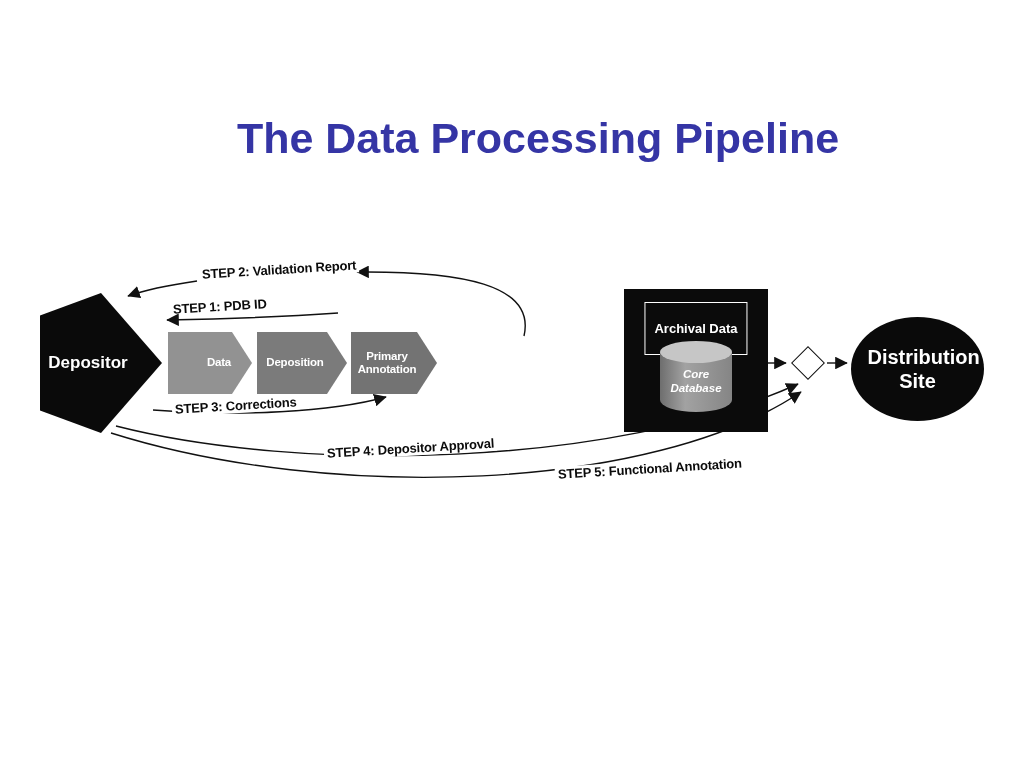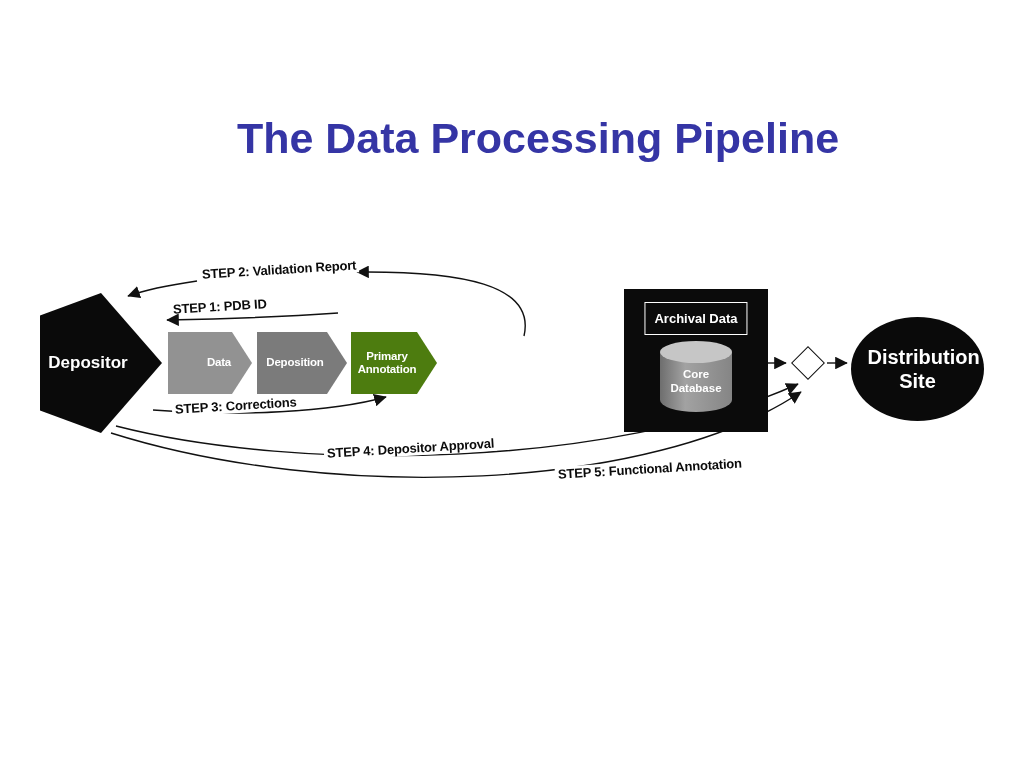--- a/index.html
+++ b/index.html
@@ -23,33 +23,33 @@
     clip-path:polygon(0 0,calc(100% - 20px) 0,100% 50%,calc(100% - 20px) 100%,0 100%);
     display:flex;align-items:center;justify-content:center;text-align:center;
     color:#fff;font-weight:bold;font-size:11.5px;line-height:1.15;letter-spacing:-0.2px;
     padding:0 14px 0 0;z-index:2;
   }
   .archival{
     position:absolute;left:624px;top:289px;width:144px;height:143px;background:#0b0b0b;z-index:2;
   }
   .archival-label{
     position:absolute;top:13px;left:50%;transform:translateX(-50%);
-    border:1px solid #ffffff;padding:8px 9px;color:#fff;font-weight:bold;font-size:13px;
+    border:1px solid #ffffff;padding:18px 9px;color:#fff;font-weight:bold;font-size:13px;
     white-space:nowrap;
   }
   .cylinder{position:absolute;left:50%;transform:translateX(-50%);top:52px;width:72px;height:80px;}
   .cyl-body{
     position:absolute;top:11px;left:0;width:72px;height:60px;
     background:linear-gradient(90deg,#6e6e6e,#a2a2a2 35%,#858585);
     border-radius:0 0 36px 36px / 0 0 12px 12px;
   }
   .cyl-top{position:absolute;top:0;left:0;width:72px;height:22px;border-radius:50%;background:#c6c6c6;}
   .cyl-label{
     position:absolute;top:27px;left:0;width:100%;text-align:center;color:#fff;
-    font-weight:bold;font-size:11.5px;line-height:1.2;
+    font-weight:bold;font-size:11.5px;line-height:1.2;font-style:italic;
   }
   .diamond{
     position:absolute;left:796px;top:351px;width:24px;height:24px;background:#ffffff;
     border:1.5px solid #111;transform:rotate(45deg);z-index:3;box-sizing:border-box;
   }
   .distribution{
     position:absolute;left:851px;top:317px;width:133px;height:104px;background:#0a0a0a;
     border-radius:50%;display:flex;align-items:center;justify-content:center;z-index:2;
   }
   .distribution span{
@@ -97,21 +97,21 @@
   <div class="depositor">
     <span>Depositor</span>
   </div>
 
   <div class="chev" style="left: 168px; width: 84px; background: rgb(146, 146, 146); padding-left: 32px;">
     <span>Data</span>
   </div>
   <div class="chev" style="left: 257px; width: 90px; background: rgb(123, 123, 123);">
     <span>Deposition</span>
   </div>
-  <div class="chev" style="left: 351px; width: 86px; background: #4d7c0f;">
+  <div class="chev" style="left: 351px; width: 86px; background: #737373;">
     <span>Primary Annotation</span>
   </div>
 
   <div class="archival">
     <div class="archival-label">Archival Data</div>
     <div class="cylinder">
       <div class="cyl-body"></div>
       <div class="cyl-top"></div>
       <div class="cyl-label">Core Database</div>
     </div>

